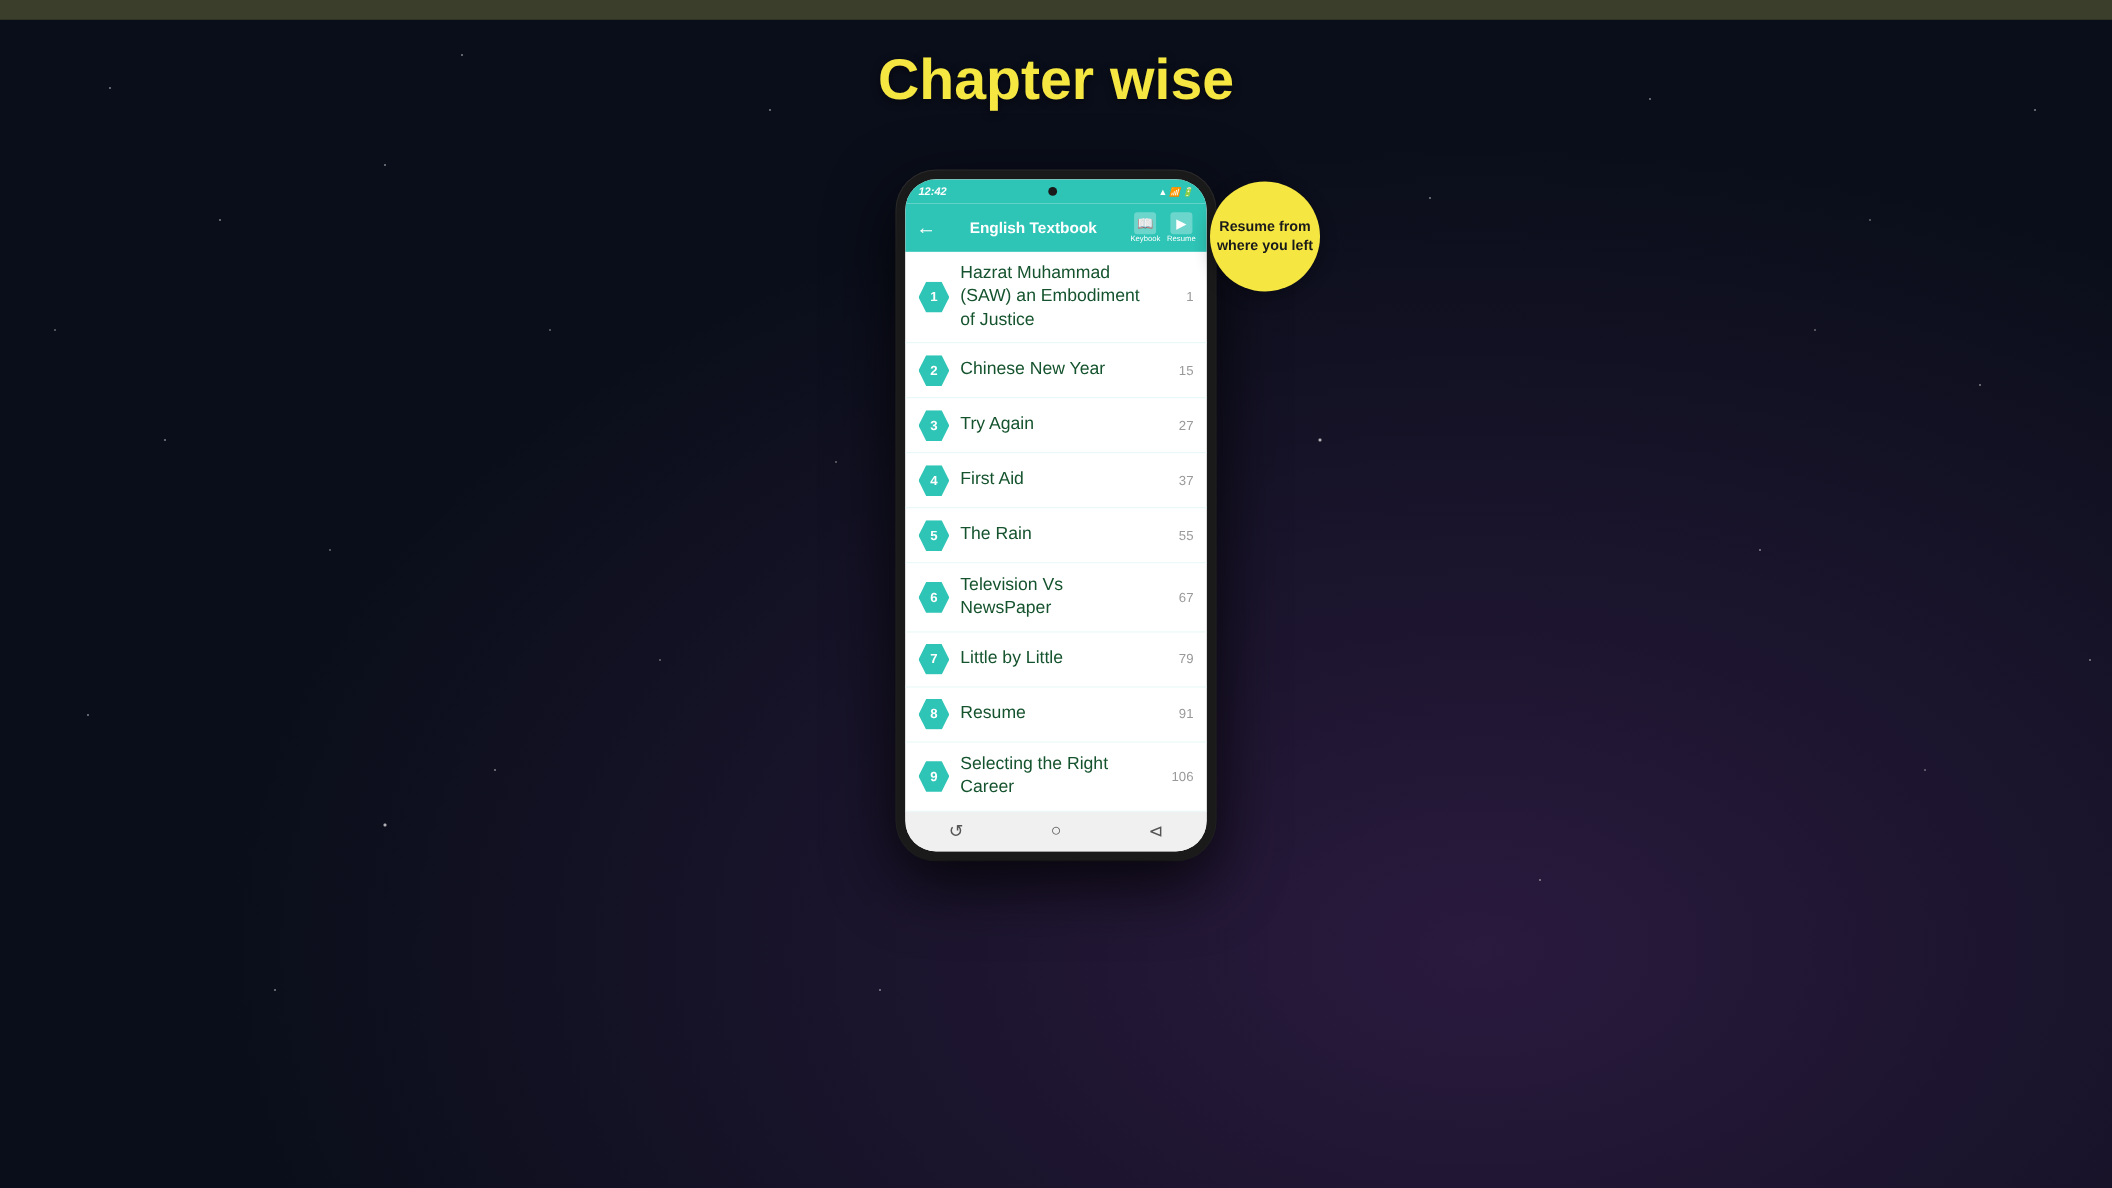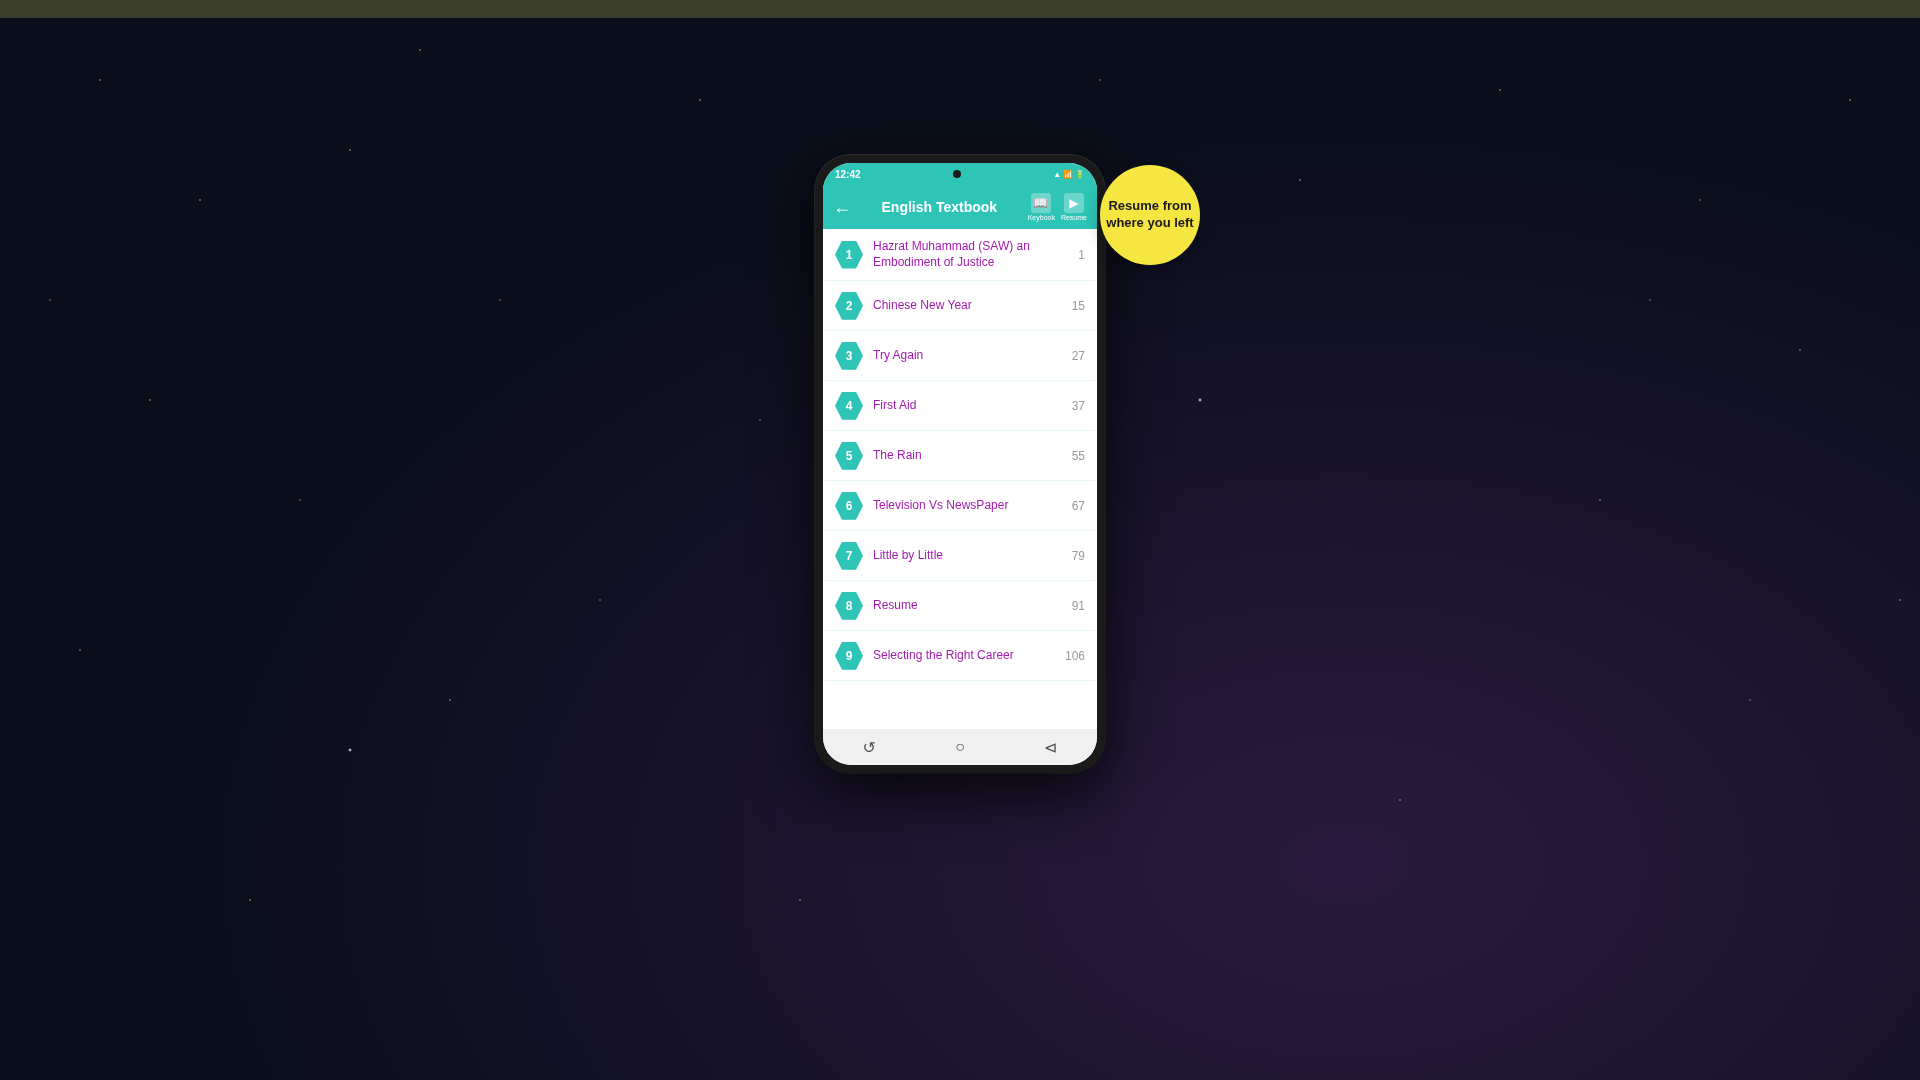--- a/index.html
+++ b/index.html
@@ -95,20 +95,21 @@
     }
 
     
     .status-bar {
       background: #2ec4b6;
       display: flex;
       align-items: center;
       justify-content: space-between;
       padding: 4px 12px;
       height: 22px;
+      font-style: italic;
     }
 
     .status-time {
       color: #fff;
       font-size: 10px;
       font-weight: bold;
     }
 
     .status-camera {
       width: 8px;
@@ -210,22 +211,22 @@
       justify-content: center;
       color: #fff;
       font-size: 12px;
       font-weight: bold;
       flex-shrink: 0;
       clip-path: polygon(25% 0%, 75% 0%, 100% 50%, 75% 100%, 25% 100%, 0% 50%);
     }
 
     .chapter-name {
       flex: 1;
-      font-size: 12px;
-      color: #a21caf;
+      font-size: 16px;
+      color: #14532d;
       line-height: 1.3;
     }
 
     .chapter-page {
       color: #999;
       font-size: 12px;
       min-width: 25px;
       text-align: right;
     }
 
@@ -282,20 +283,21 @@
     }
   </style>
 </head>
 <body>
 
 <div class="top-strip"></div>
 <div class="bg"></div>
 <div class="stars"></div>
 
 <div class="page-title">
+  <div>Chapter wise</div>
 </div>
 
 <div class="phone-wrapper">
 
   <div class="resume-bubble">
     <span class="resume-bubble-text">Resume from where you left</span>
   </div>
 
   <div class="phone">
     <div class="phone-screen">

